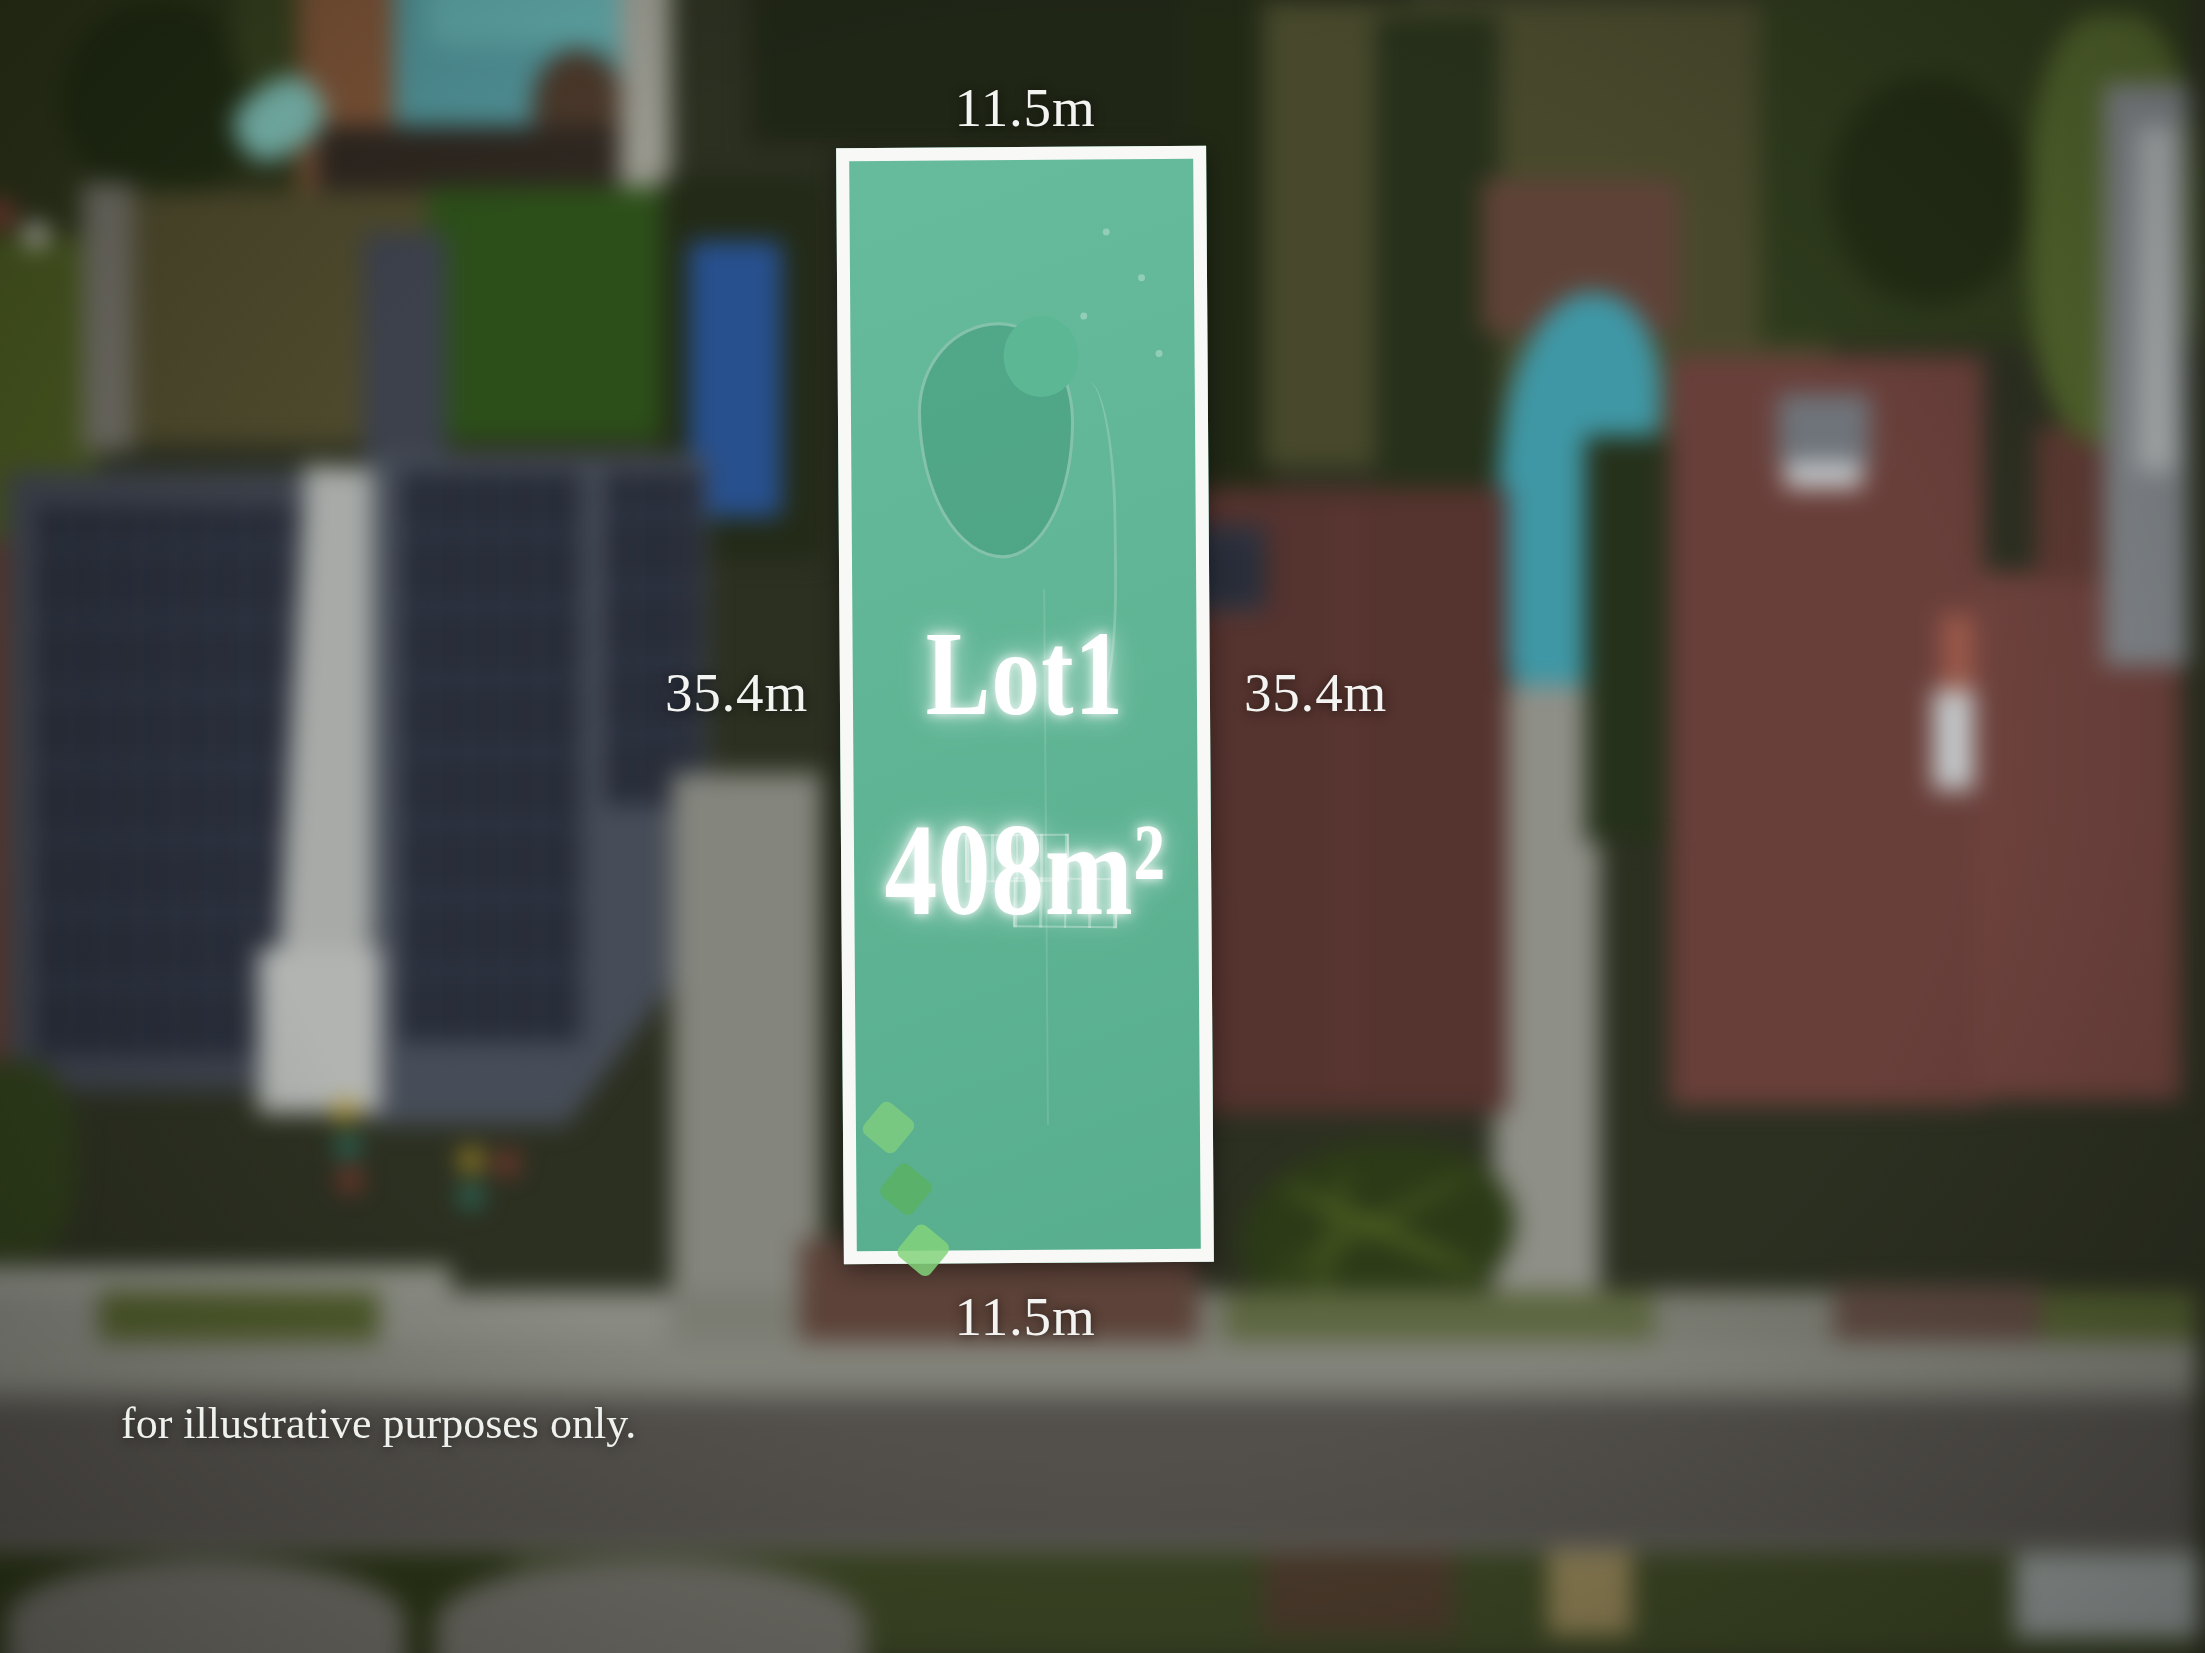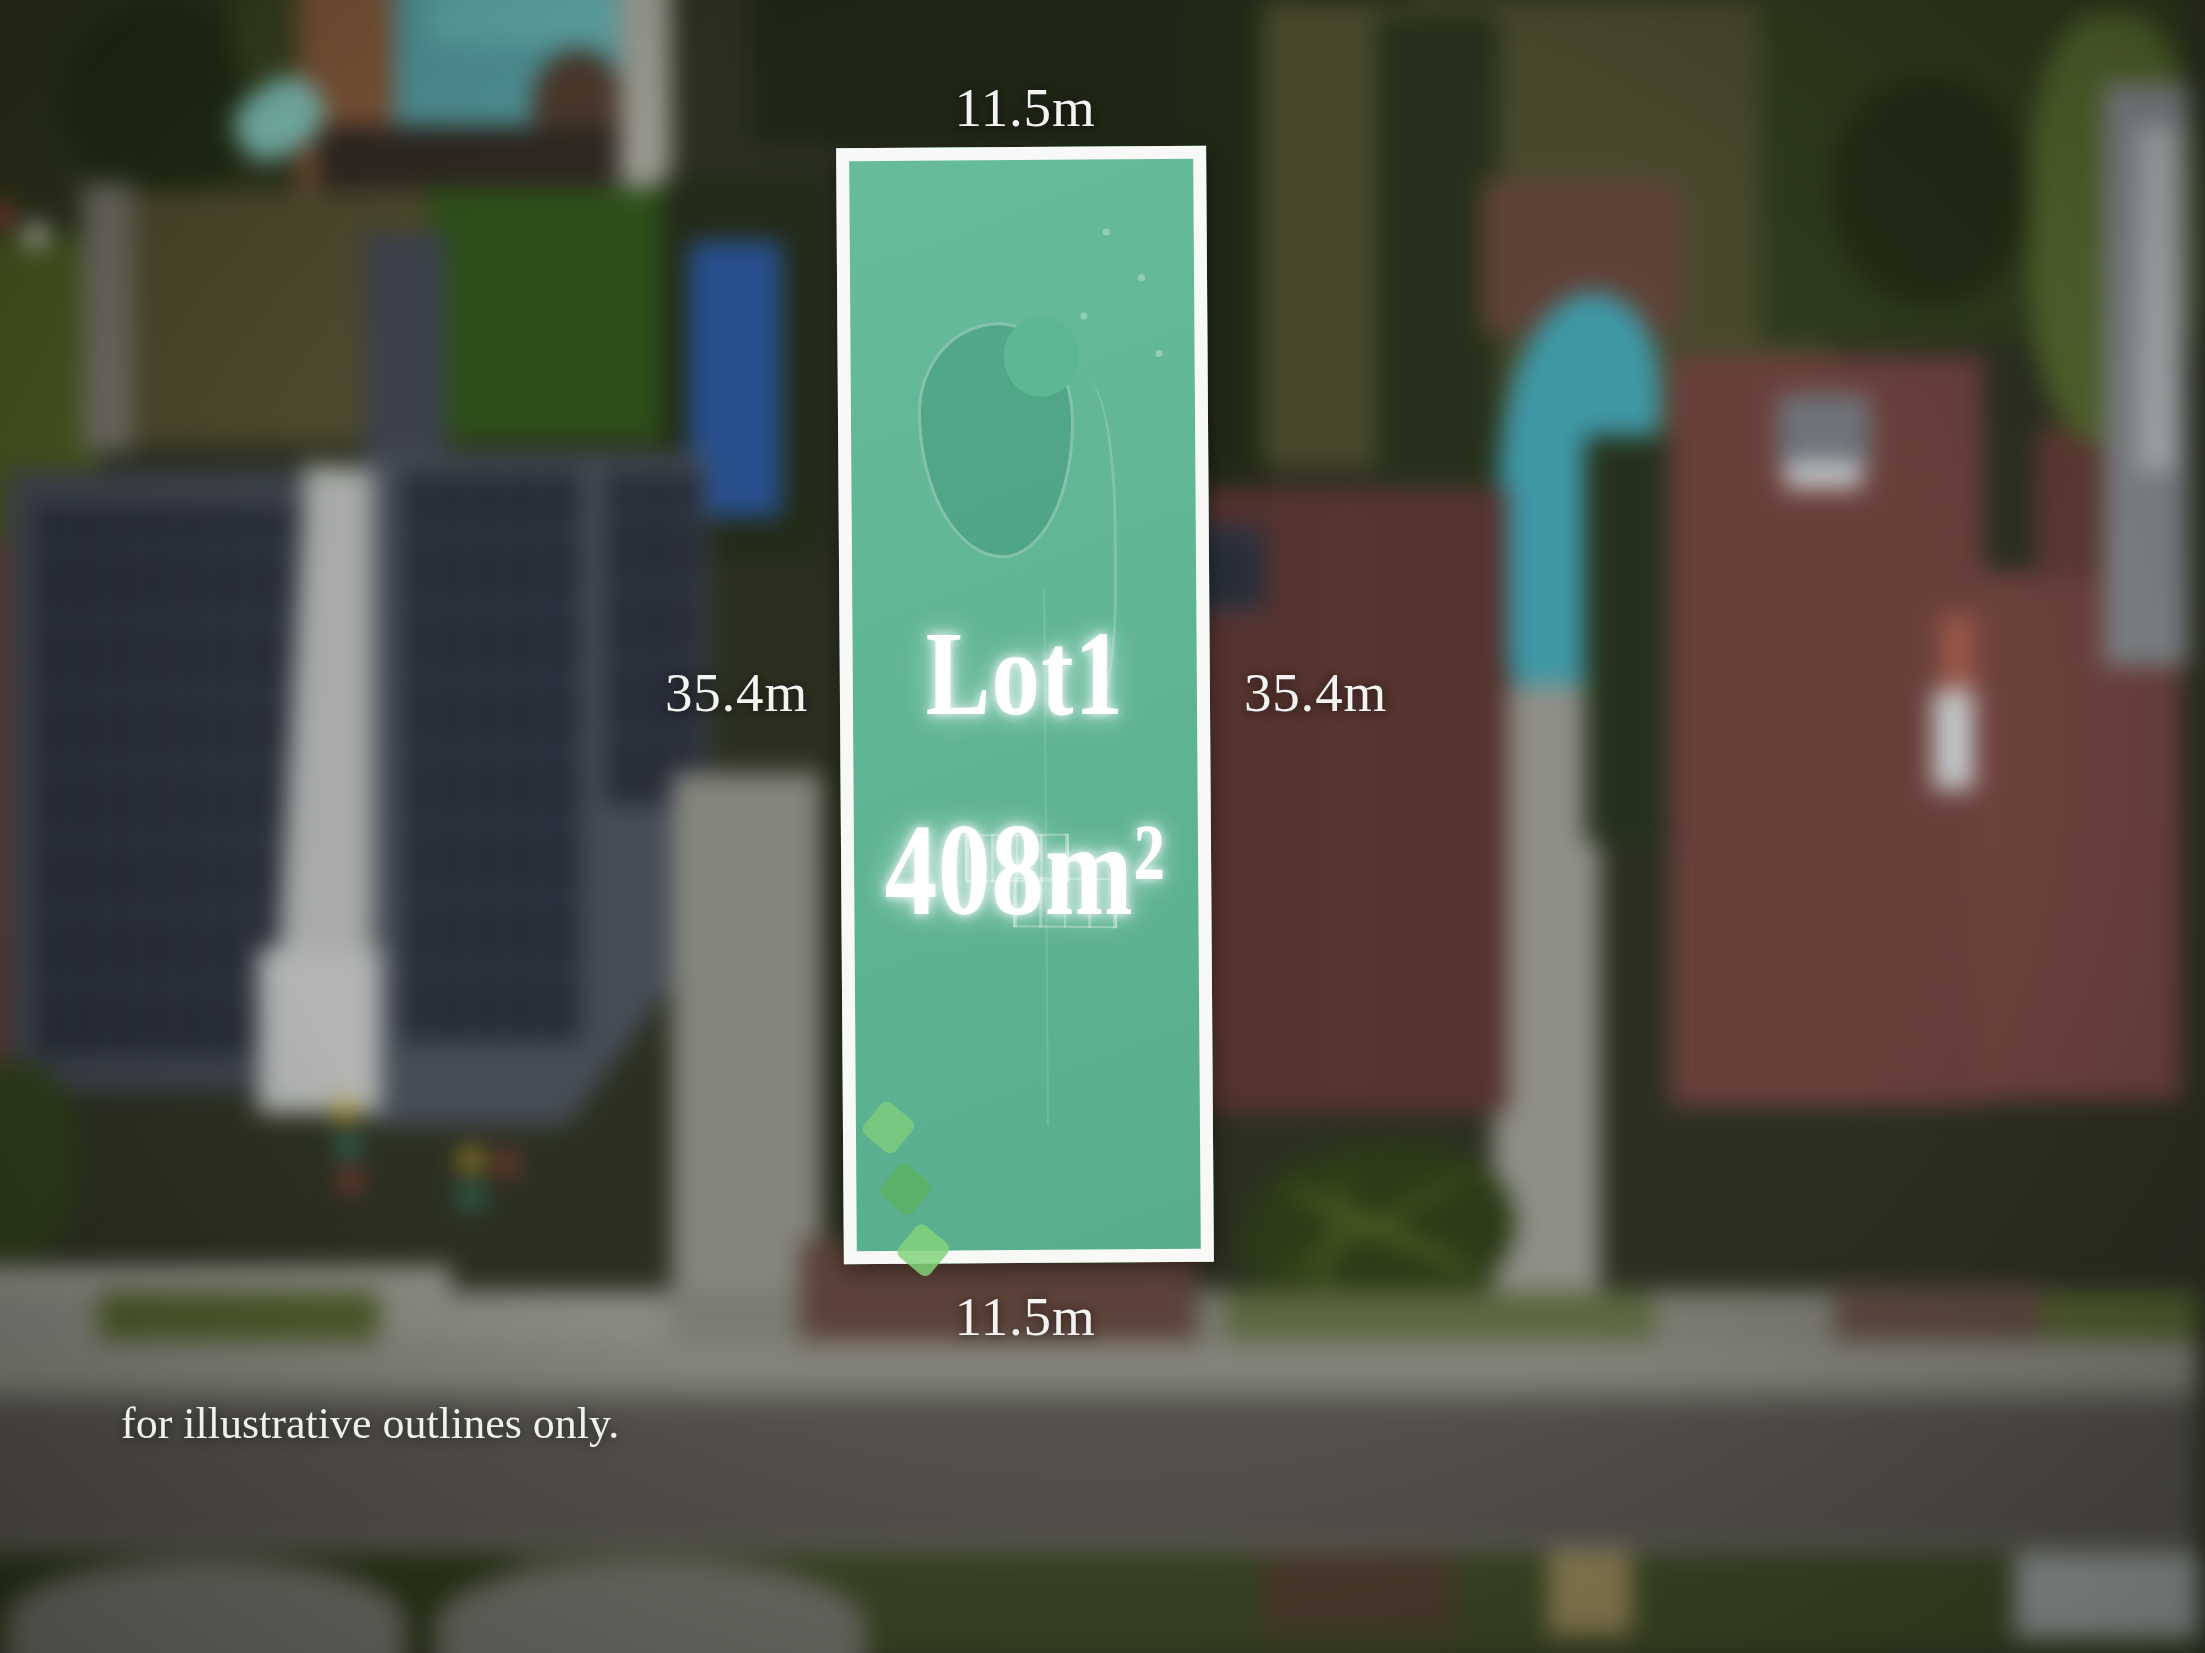--- a/index.html
+++ b/index.html
@@ -202,17 +202,17 @@
 
   <div class="dim-label" style="left:840px;top:80px;width:370px;text-align:center;">11.5m</div>
   <div class="dim-label" style="left:502px;top:665px;width:306px;text-align:right;">35.4m</div>
   <div class="dim-label" style="left:1244px;top:665px;">35.4m</div>
   <div class="dim-label" style="left:840px;top:1289px;width:370px;text-align:center;">11.5m</div>
 
   <div class="lot-label lot-name">Lot1</div>
   <div class="lot-label lot-area">408m²</div>
 
   <div class="disclaimer">
-    <div>for illustrative outlines only.</div>
+    <div>for illustrative purposes only.</div>
   </div>
 
 </div>
 
 
 </body></html>

